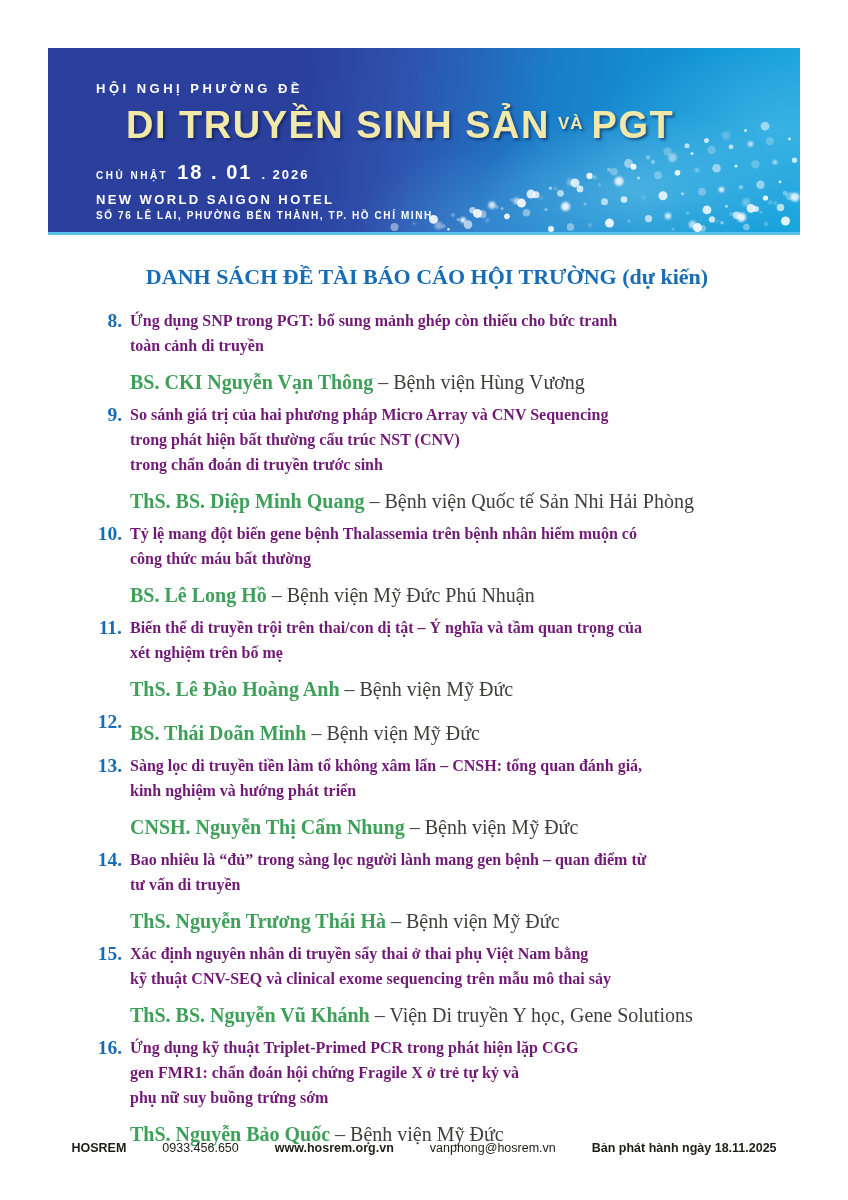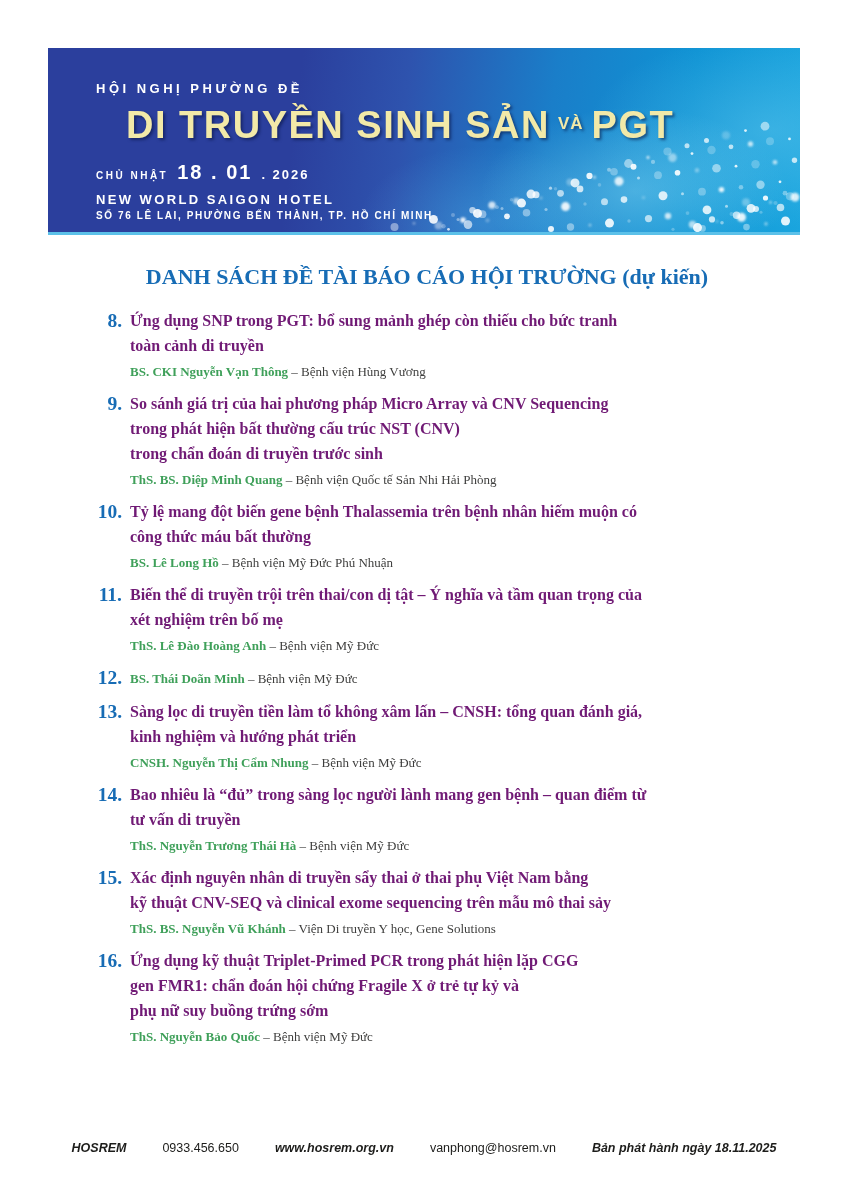--- a/index.html
+++ b/index.html
@@ -59,30 +59,30 @@
   .item{display:flex;margin-bottom:9px;}
   .item-num{
     flex:0 0 26px;text-align:right;margin-right:8px;
     color:#176cb5;font-weight:bold;font-size:19.5px;line-height:25px;
   }
   .item-body{flex:1;}
   .item-title{
     color:#701a75;font-weight:bold;font-size:16px;line-height:25px;
     white-space:pre-line;
   }
-  .byline{margin-top:3px;font-size:13px;line-height:21px;}
+  .byline{margin-top:14px;font-size:20px;line-height:21px;}
   .author{color:#3fa05a;font-weight:bold;}
   .affil{color:#3e3e3d;}
   
   .footer{
     position:absolute;left:0;top:1141px;width:848px;
     display:flex;justify-content:center;align-items:baseline;gap:36px;
     font-family:"Liberation Sans",sans-serif;font-size:12.5px;color:#1d1d1b;
   }
-  .footer .bold{font-weight:bold;font-style:italic;}
+  .footer .bold{font-weight:bold;}
 </style>
 </head>
 <body>
 
 <div class="banner">
   <div class="glowlayer"></div>
   <svg id="dotwave" width="752" height="184" viewBox="0 0 752 184">
       <circle cx="346.5" cy="178.9" r="4.0" fill="#ffffff" fill-opacity="0.43"></circle>
       <circle cx="366.0" cy="175.3" r="1.4" fill="#ffffff" fill-opacity="0.41" filter="blur(1px)"></circle>
       <circle cx="385.5" cy="171.4" r="4.4" fill="#ffffff" fill-opacity="0.89"></circle>

